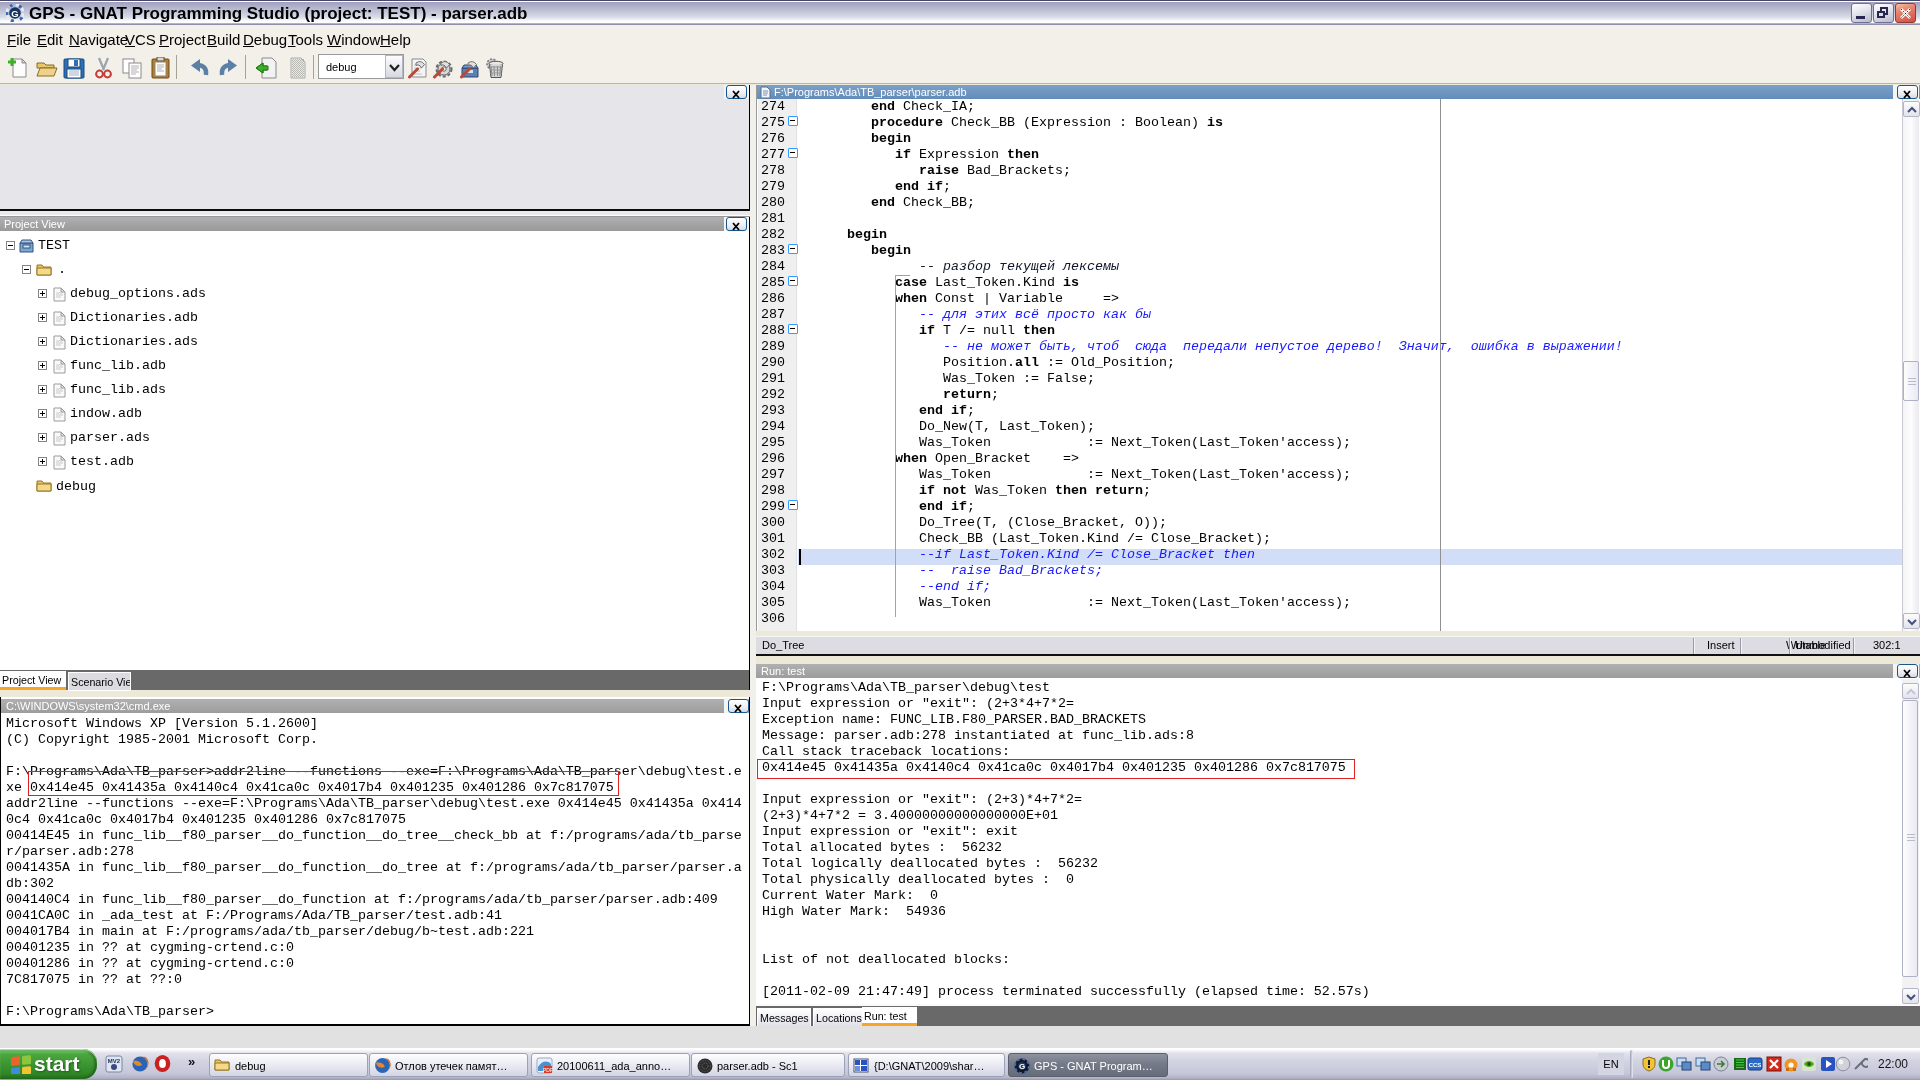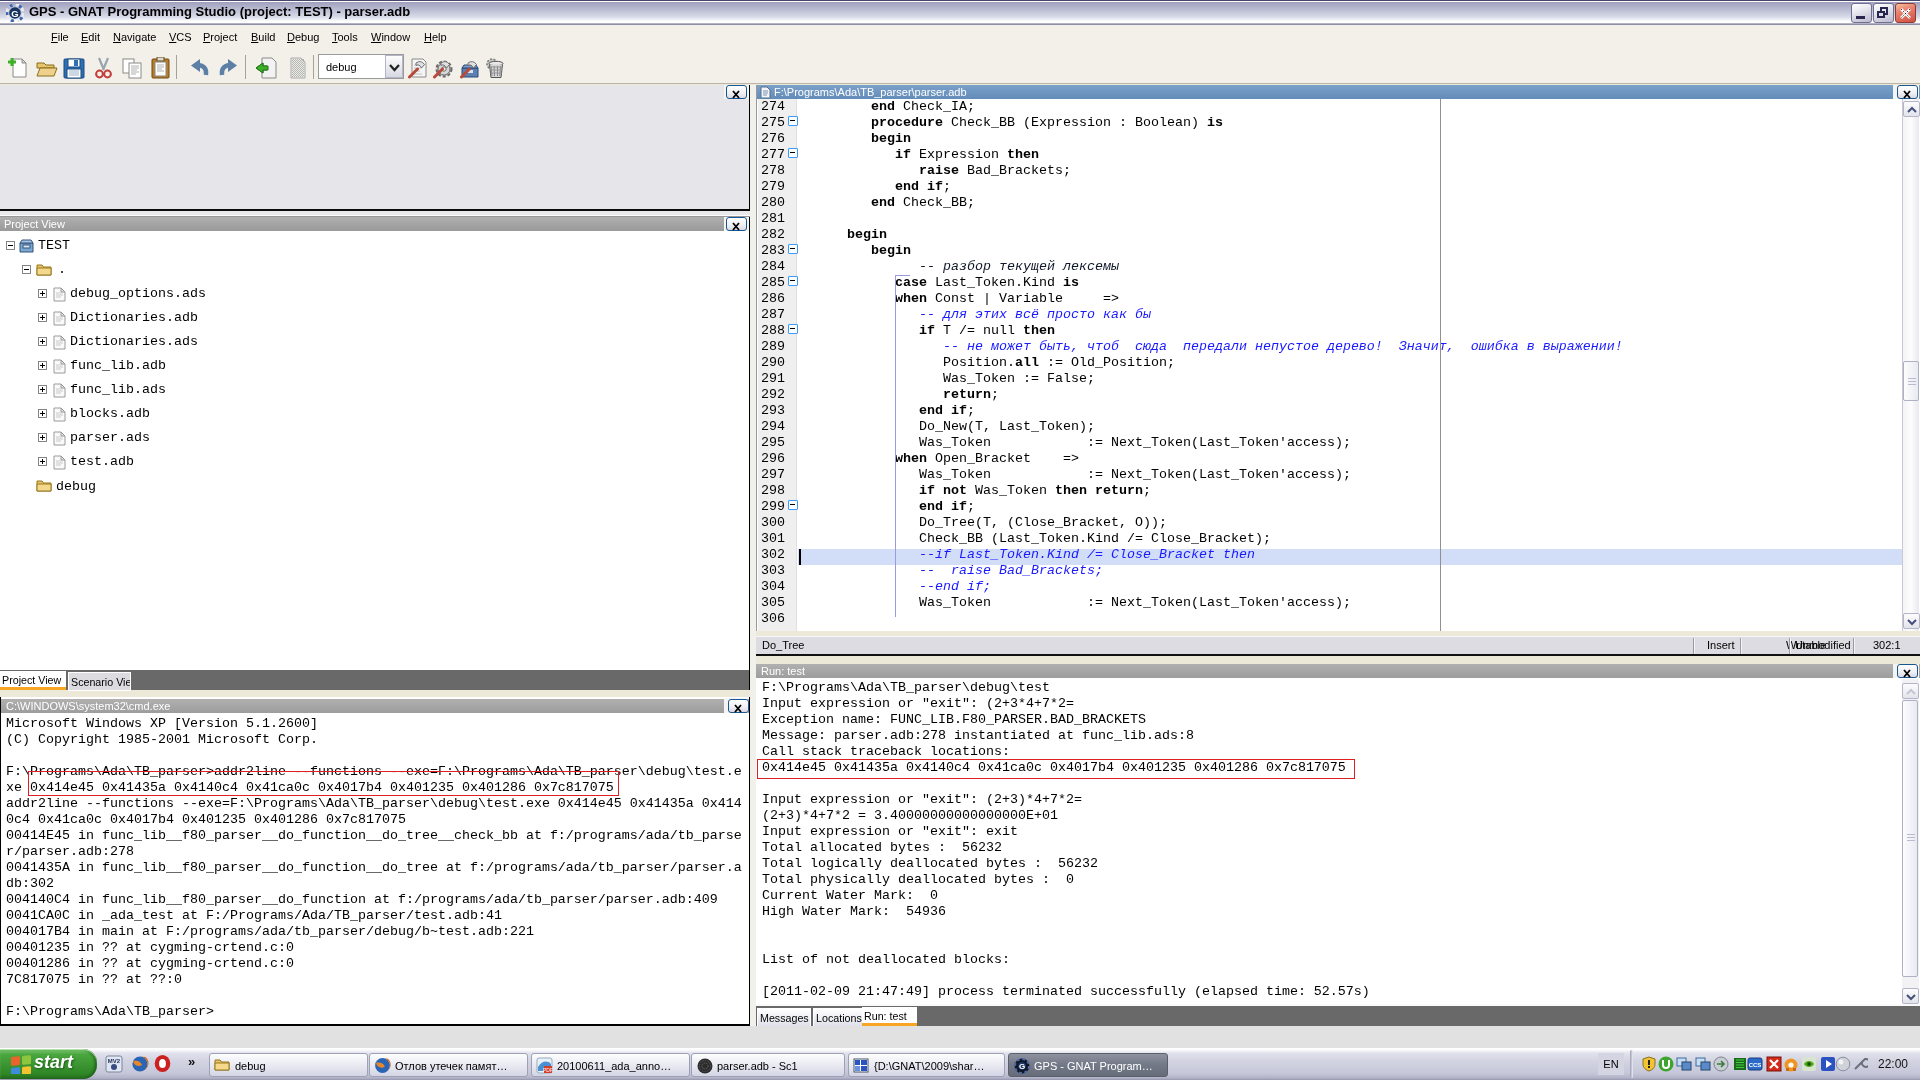--- a/index.html
+++ b/index.html
@@ -6,28 +6,28 @@
 html,body { width:1920px; height:1080px; overflow:hidden; }
 body { font-family:"Liberation Sans", sans-serif; background:#ece9d8; position:relative; }
 .abs { position:absolute; }
 .mono { font-family:"Liberation Mono", monospace; font-size:13.33px; line-height:16px; white-space:pre; }
 u.m { text-decoration:underline; }
 
 
 #titlebar { left:0; top:0; width:1920px; height:25px;
   background:linear-gradient(to bottom,#46466a 0,#46466a 1px,#ffffff 1px,#ffffff 2px,#9e9ebc 2px,#a8a8c4 4px,#b2b5cc 30%,#d8dbe8 68%,#f2f4f9 80%,#ffffff 87%,#fdfdfe 91%,#82829e 96%,#9c9cb4 100%);
 }
-#titletext { left:29px; top:4px; font-size:13px; font-weight:bold; color:#000; }
+#titletext { left:29px; top:4px; font-size:17px; font-weight:bold; color:#000; }
 .winbtn { top:3px; width:21px; height:20px; border-radius:3px; border:1px solid #6f6f94;
   background:linear-gradient(160deg,#ffffff 0%,#e7e7ef 40%,#b9b9cd 100%); }
 #btnclose { background:linear-gradient(160deg,#f7c1a2 0%,#e8836f 35%,#cf4f44 100%); border-color:#8d3a33; }
 
 
 #menubar { left:0; top:25px; width:1920px; height:23px; background:#f2f0e9; }
-.mi { position:absolute; top:31px; font-size:11px; color:#000;margin-left:44px; }
+.mi { position:absolute; top:31px; font-size:15px; color:#000; }
 
 
 #toolbar { left:0; top:48px; width:1920px; height:36px; background:#f2f0e9; border-bottom:1px solid #b9b6a8; }
 .tsep { position:absolute; top:55px; width:1px; height:24px; background:#a5a296; }
 
 
 .ptitle { height:14px; background:linear-gradient(to bottom,#b0b0b0,#a2a2a2 60%,#9a9a9a); color:#fff; font-size:11px; line-height:14px; padding-left:4px; overflow:hidden; }
 .xbtn { position:absolute; width:21px; height:14px; border:1.5px solid #17568e; border-radius:3px;
   background:linear-gradient(to bottom,#ffffff,#f0f0f5 55%,#d9d9e4); }
 
@@ -286,21 +286,21 @@
       <div class="mono abs" style="left:70px;top:165.0px;">func_lib.ads</div>
       <div class="abs" style="left:38px;top:192.0px;width:9px;height:9px;background:#fff;border:1px solid #848484;">
         <div class="abs" style="left:1px;top:3px;width:5px;height:1px;background:#000;"></div>
         <div class="abs" style="left:3px;top:1px;width:1px;height:5px;background:#000;"></div>
       </div>
       <svg class="abs" style="left:53px;top:189.5px" width="13" height="15">
         <path d="M1 1 h7 l4 4 v9 h-11 z" fill="#fafafa" stroke="#9a9a9a"></path>
         <path d="M8 1 l4 4 h-4 z" fill="#e0e0e0" stroke="#9a9a9a"></path>
         <path d="M3 6 h7 M3 8 h7 M3 10 h5" stroke="#c8c8c8"></path>
       </svg>
-      <div class="mono abs" style="left:70px;top:189.0px;">blocks.adb</div>
+      <div class="mono abs" style="left:70px;top:189.0px;">indow.adb</div>
       <div class="abs" style="left:38px;top:216.0px;width:9px;height:9px;background:#fff;border:1px solid #848484;">
         <div class="abs" style="left:1px;top:3px;width:5px;height:1px;background:#000;"></div>
         <div class="abs" style="left:3px;top:1px;width:1px;height:5px;background:#000;"></div>
       </div>
       <svg class="abs" style="left:53px;top:213.5px" width="13" height="15">
         <path d="M1 1 h7 l4 4 v9 h-11 z" fill="#fafafa" stroke="#9a9a9a"></path>
         <path d="M8 1 l4 4 h-4 z" fill="#e0e0e0" stroke="#9a9a9a"></path>
         <path d="M3 6 h7 M3 8 h7 M3 10 h5" stroke="#c8c8c8"></path>
       </svg>
       <div class="mono abs" style="left:70px;top:213.0px;">parser.ads</div>
@@ -550,21 +550,21 @@
 <div id="taskitems">
     <div class="abs" style="left:0;top:1049px;width:97px;height:30px;border-radius:0 14px 14px 0;background:linear-gradient(to bottom,#82c878 0%,#4aa73e 18%,#3c9632 50%,#2f8726 82%,#256d1e 100%);box-shadow:inset 0 1px 1px #b8e8b0, inset -2px 0 3px #1d5c18;"></div>
     <svg class="abs" style="left:10px;top:1053px" width="22" height="21">
       <g transform="skewY(-5)">
         <rect x="1" y="4" width="9" height="9" rx="1.5" fill="#e8642c"></rect>
         <rect x="12" y="4" width="9" height="9" rx="1.5" fill="#8cc63f"></rect>
         <rect x="1" y="15" width="9" height="8" rx="1.5" fill="#3f8cdd"></rect>
         <rect x="12" y="15" width="9" height="8" rx="1.5" fill="#f2c433"></rect>
       </g>
     </svg>
-    <div class="abs" style="left:34px;top:1052px;font-size:18px;font-weight:bold;font-style:italic;color:#fff;text-shadow:1px 1px 2px #1d5c18;">start</div>
+    <div class="abs" style="left:34px;top:1052px;font-size:21px;font-weight:bold;color:#fff;text-shadow:1px 1px 2px #1d5c18;">start</div>
     <svg class="abs" style="left:105px;top:1055px" width="18" height="18">
       <rect x="1" y="1" width="16" height="16" rx="2" fill="#dfe6f2" stroke="#7a86a0"></rect>
       <text x="9" y="8" font-size="6" font-weight="bold" text-anchor="middle" fill="#23305c" font-family="Liberation Sans">MV2</text>
       <circle cx="9" cy="12" r="3" fill="#3a4a80"></circle>
     </svg>
     <svg class="abs" style="left:131px;top:1055px" width="18" height="18">
       <circle cx="9" cy="9" r="7.6" fill="#2a64b4"></circle>
       <path d="M9 1.4 a7.6 7.6 0 0 1 7.6 7.6 a7.6 7.6 0 0 1 -3 6 a8 8 0 0 0 1 -13 z" fill="#d46a1f"></path>
       <path d="M2 6 c3 -1 8 0 9 4 c-3 2 -8 1 -9 -4z" fill="#e8862c"></path>
     </svg>

